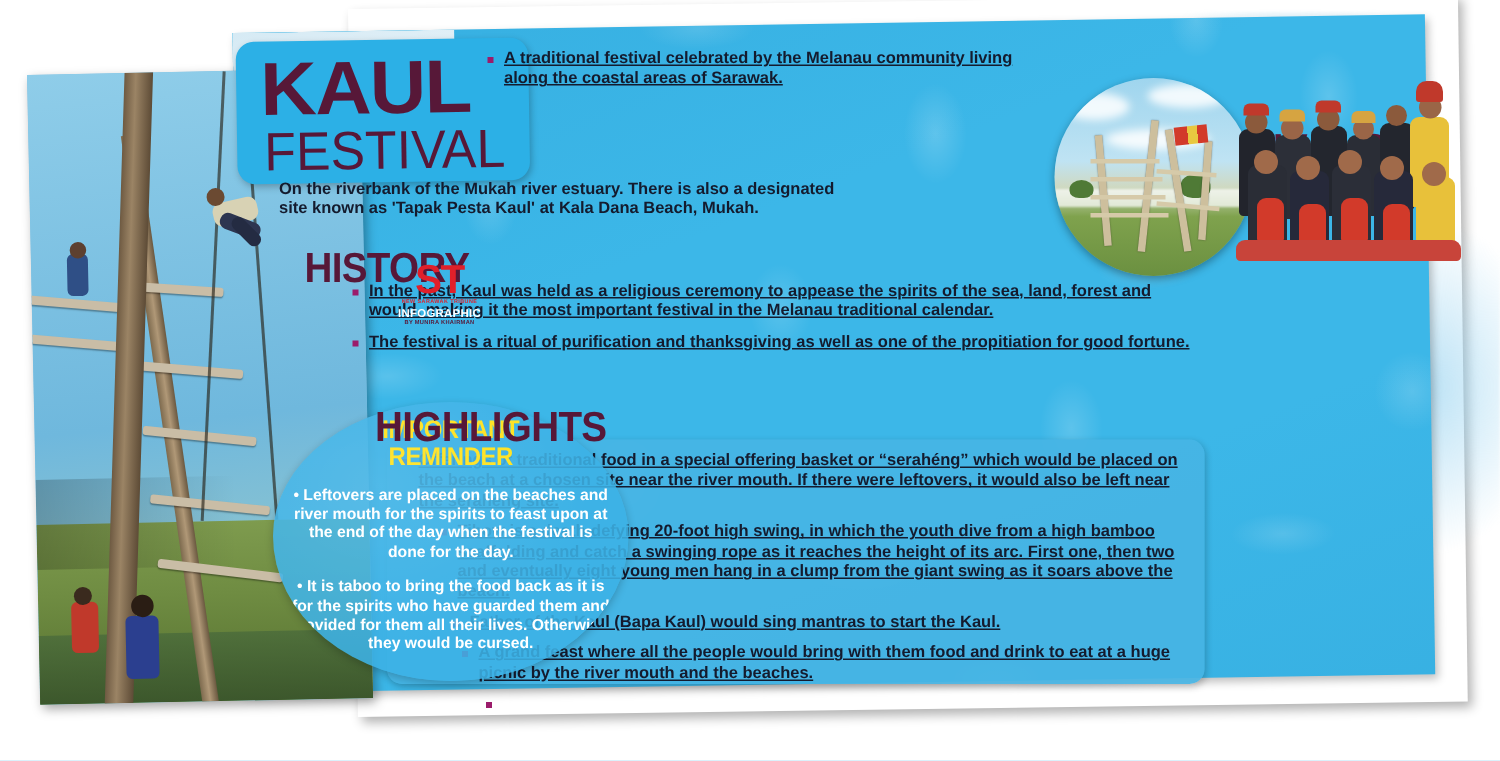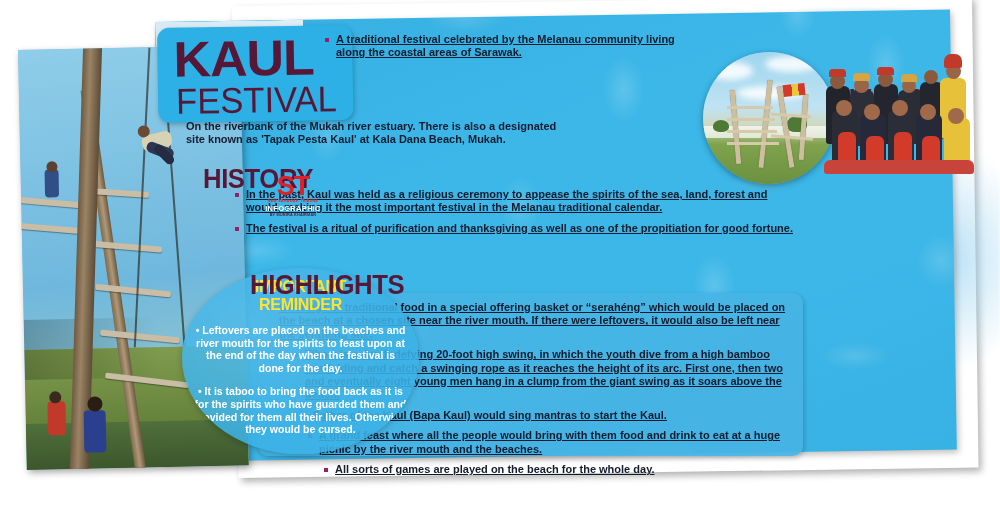--- a/index.html
+++ b/index.html
@@ -341,21 +341,20 @@
       <div class="bullet-row hl-indent3">
         <div class="bullet-dot"></div>
         <div class="bullet-txt bodytext">Father of the Kaul (Bapa Kaul) would sing mantras to start the Kaul.</div>
       </div>
       <div class="bullet-row hl-indent4">
         <div class="bullet-dot"></div>
         <div class="bullet-txt bodytext">A grand feast where all the people would bring with them food and drink to eat at a huge picnic by the river mouth and the beaches.</div>
       </div>
       <div class="bullet-row hl-indent5">
         <div class="bullet-dot"></div>
-        <div class="bullet-txt bodytext">All sorts of games are played on the beach for the whole day.</div>
       </div>
     </div>
   </div>
 
   <div class="reminder">
     <div class="rem-title">IMPORTANT</div>
     <div class="rem-title" style="margin-top:1px;">REMINDER</div>
     <div class="rem-p">• Leftovers are placed on the beaches and river mouth for the spirits to feast upon at the end of the day when the festival is done for the day.</div>
     <div class="rem-p">• It is taboo to bring the food back as it is for the spirits who have guarded them and provided for them all their lives. Otherwise, they would be cursed.</div>
   </div>

